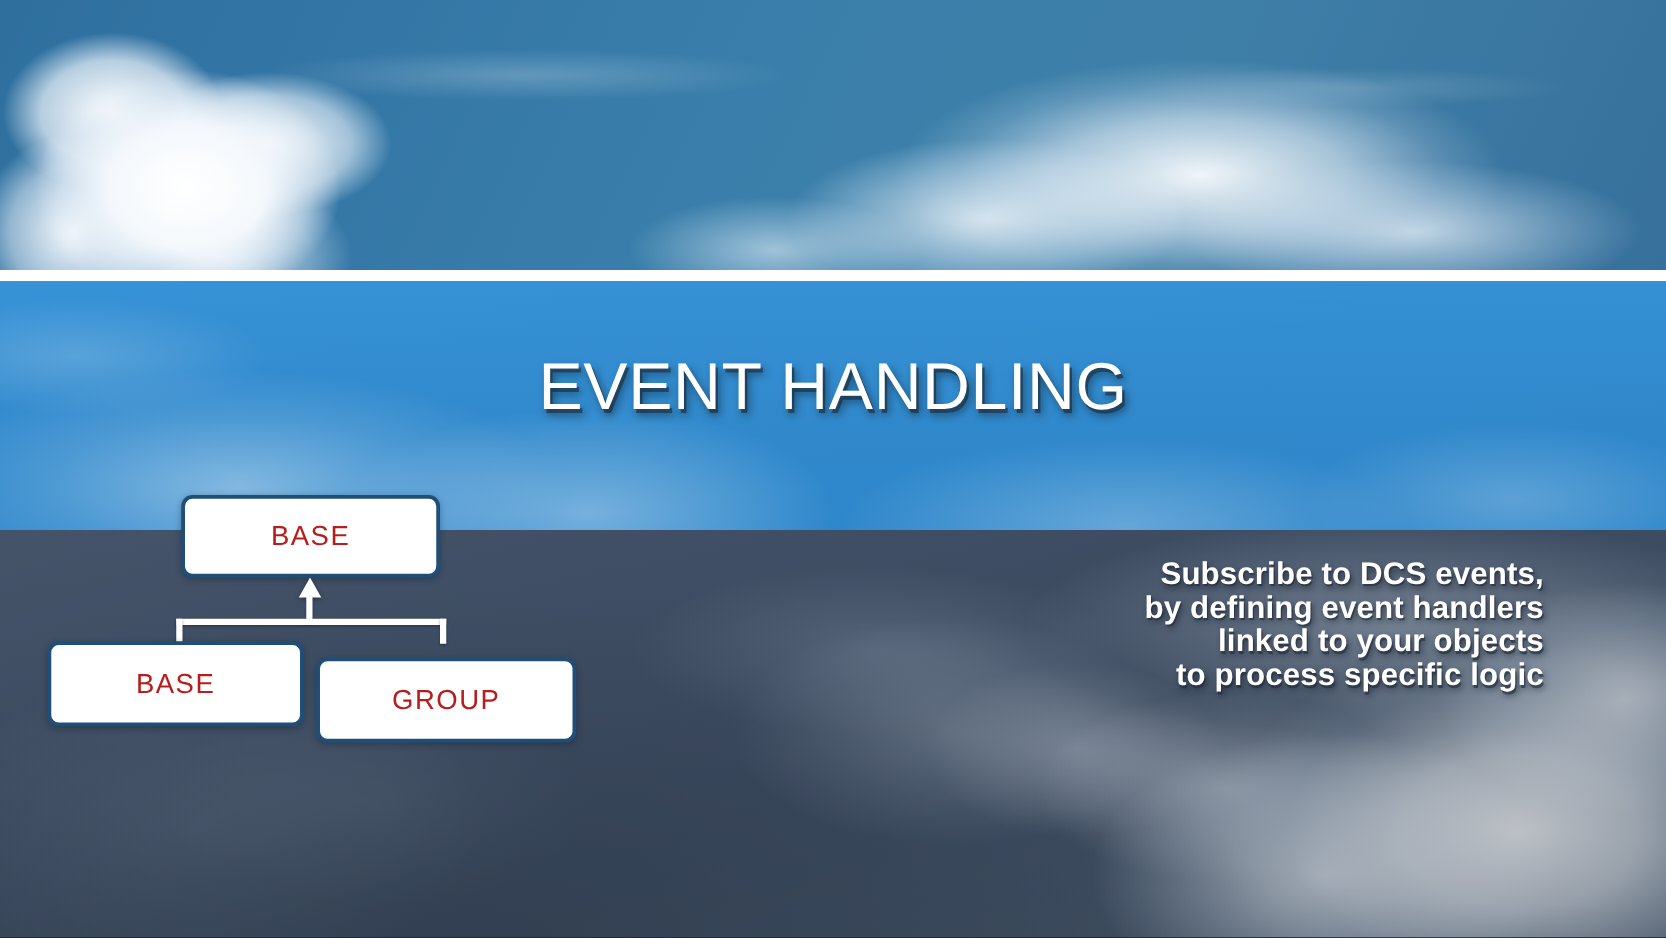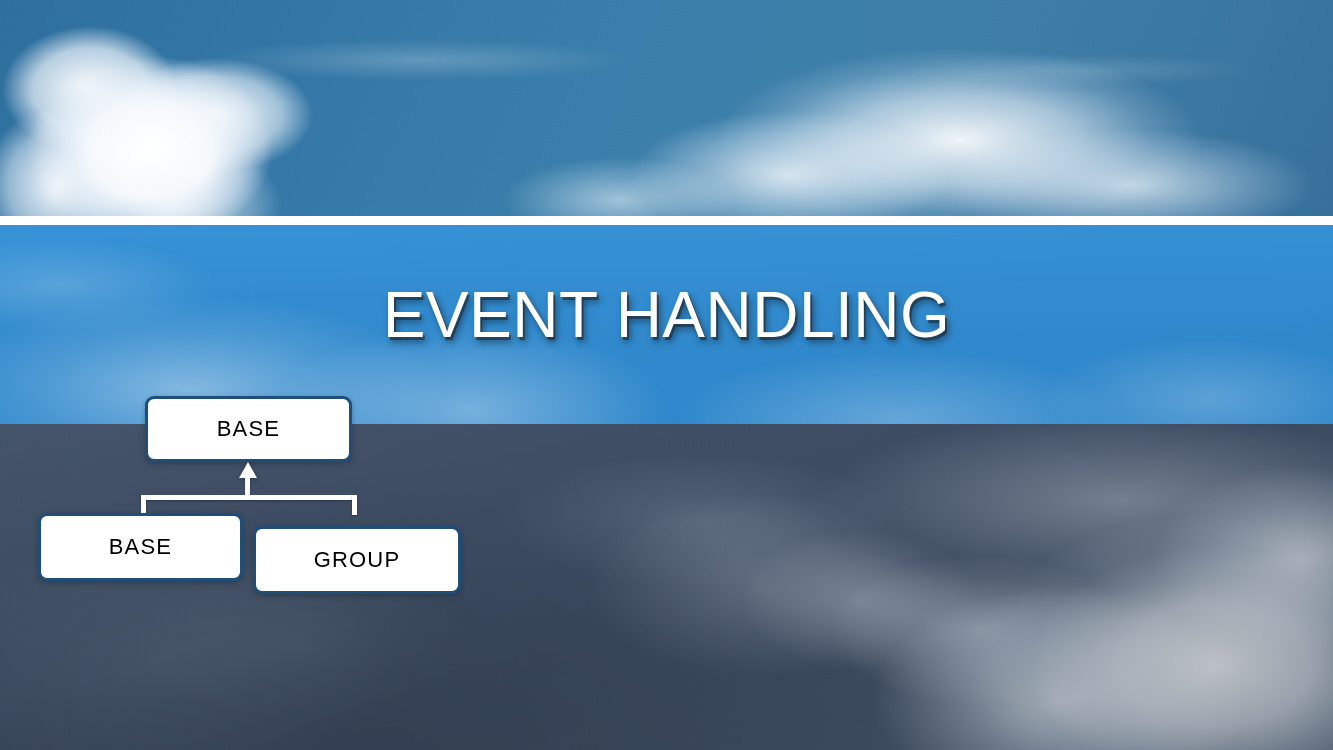--- a/index.html
+++ b/index.html
@@ -104,21 +104,21 @@
       linear-gradient(to bottom, rgba(60,160,232,0.30) 0%, rgba(40,140,222,0.05) 55%, rgba(30,125,205,0.12) 100%);
   }
 
   
   .title {
     position: absolute;
     left: 0;
     top: 283px;
     width: 1333px;
     text-align: center;
-    font-size: 64px;
+    font-size: 53px;
     font-weight: 400;
     letter-spacing: 0.5px;
     color: #ffffff;
     text-shadow:
       2px 3px 0 rgba(25,35,45,0.55),
       3px 5px 7px rgba(10,20,30,0.55);
     white-space: nowrap;
     line-height: 1.0;
   }
 
@@ -134,21 +134,21 @@
 
   .node {
     position: absolute;
     box-sizing: border-box;
     background: #ffffff;
     border: 3px solid #1F4E79;
     border-radius: 9px;
     display: flex;
     align-items: center;
     justify-content: center;
-    color: #000000;
+    color: #b91c1c;
     font-size: 22px;
     letter-spacing: 1.2px;
     font-weight: 400;
     box-shadow: 0 2px 5px rgba(15,30,50,0.35);
     pointer-events: auto;
   }
 
   .node-base  { left: 145px; top: 396px; width: 207px; height: 66px; }
   .node-unit  { left: 38px;  top: 513px; width: 205px; height: 68px; }
   .node-group { left: 253px; top: 526px; width: 208px; height: 68px; }
@@ -223,14 +223,20 @@
     <div class="node node-unit">
       <span>BASE</span>
     </div>
 
     <div class="node node-group">
       <span>GROUP</span>
     </div>
 
   </div>
 
+  <div class="blurb">
+    <span class="blurb-line">Subscribe to DCS events,</span>
+    <span class="blurb-line">by defining event handlers</span>
+    <span class="blurb-line">linked to your objects</span>
+    <span class="blurb-line">to process specific logic</span>
+  </div>
 
 </div>
 
 </body></html>

